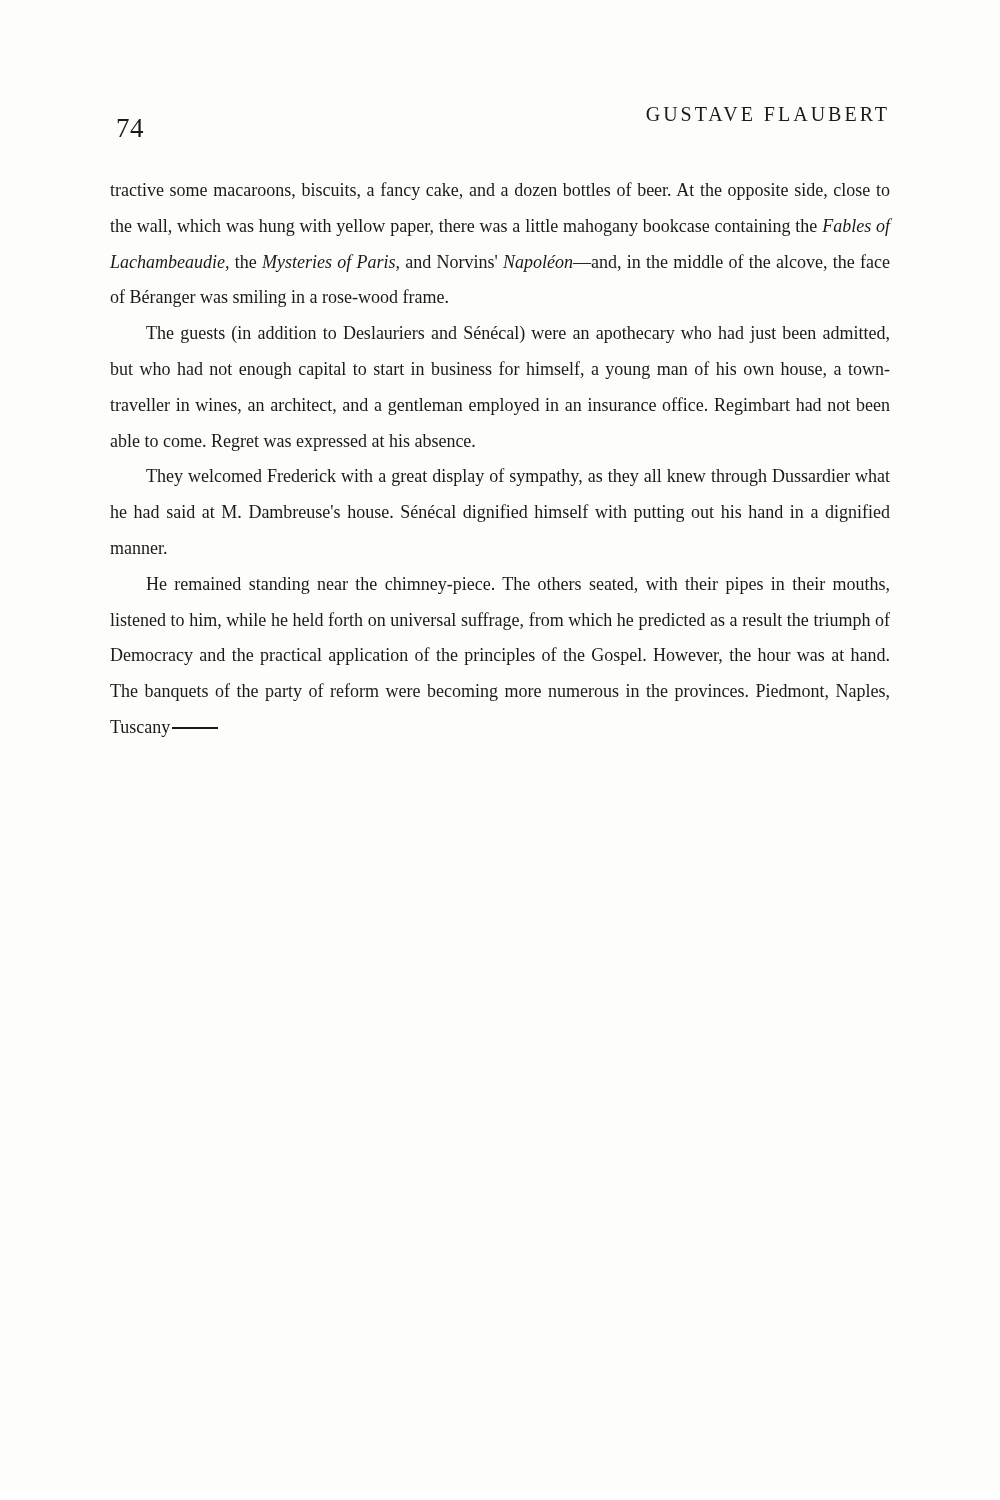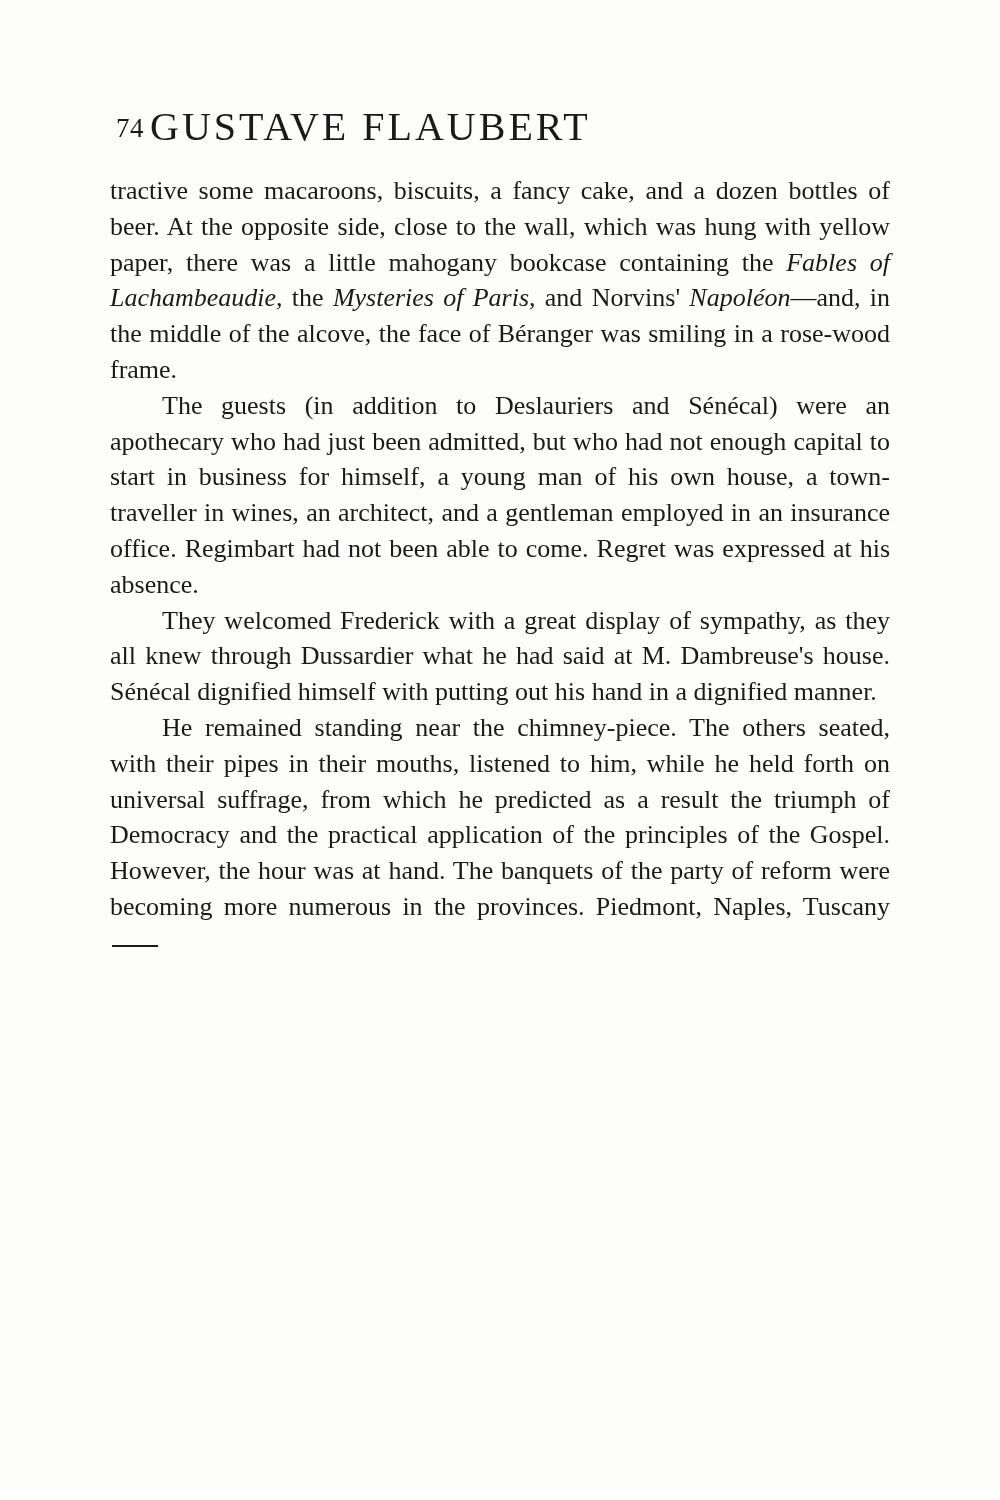--- a/index.html
+++ b/index.html
@@ -33,28 +33,28 @@
     top: 18px;
     font-size: 27px;
     letter-spacing: 0.5px;
     font-family: "Liberation Serif", serif;
   }
   .running-title {
     position: absolute;
     left: 0;
     right: 0;
     top: 8px;
-    text-align: left;
-    font-size: 40px;
+    text-align: right;
+    font-size: 20px;
     letter-spacing: 3px;
     font-family: "Liberation Serif", serif;
     padding-left: 40px;
   }
   .body-text {
-    font-size: 26px;
+    font-size: 18px;
     line-height: 35.8px;
     text-align: justify;
     text-justify: inter-word;
     width: 780px;
   }
   .body-text p {
     margin: 0;
     text-indent: 2.0em;
   }
   .body-text p.first {

